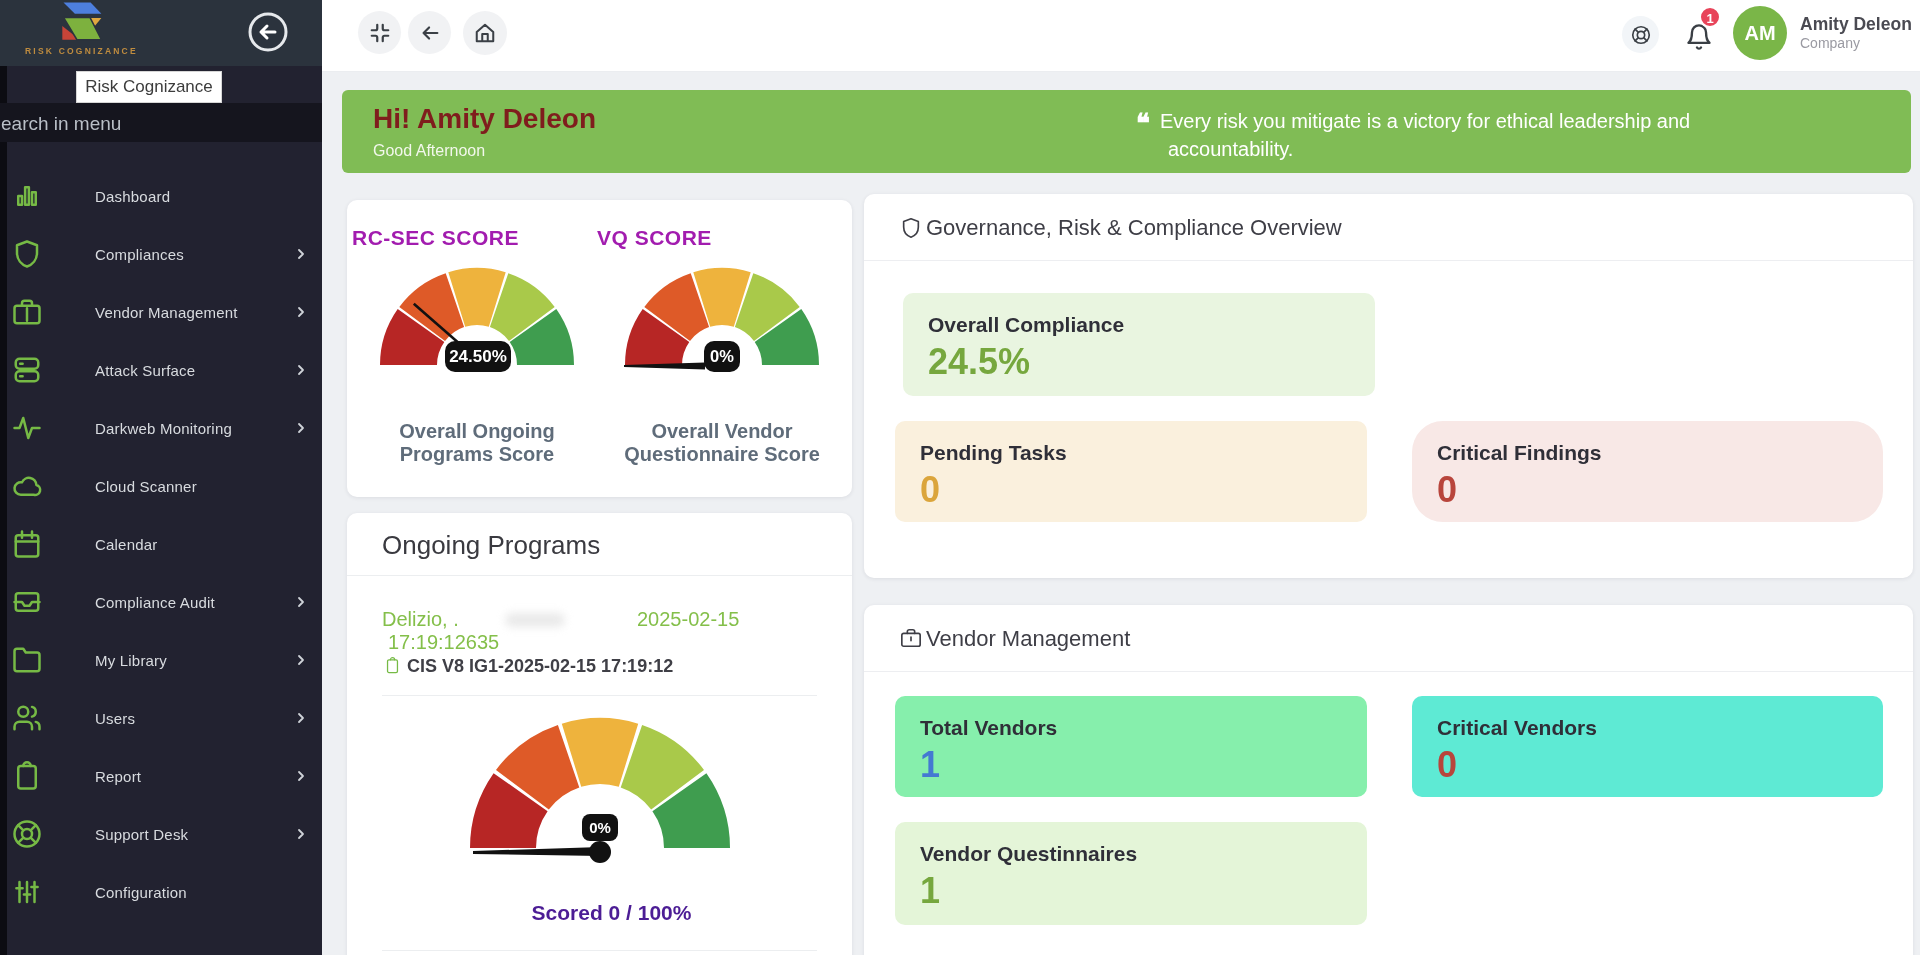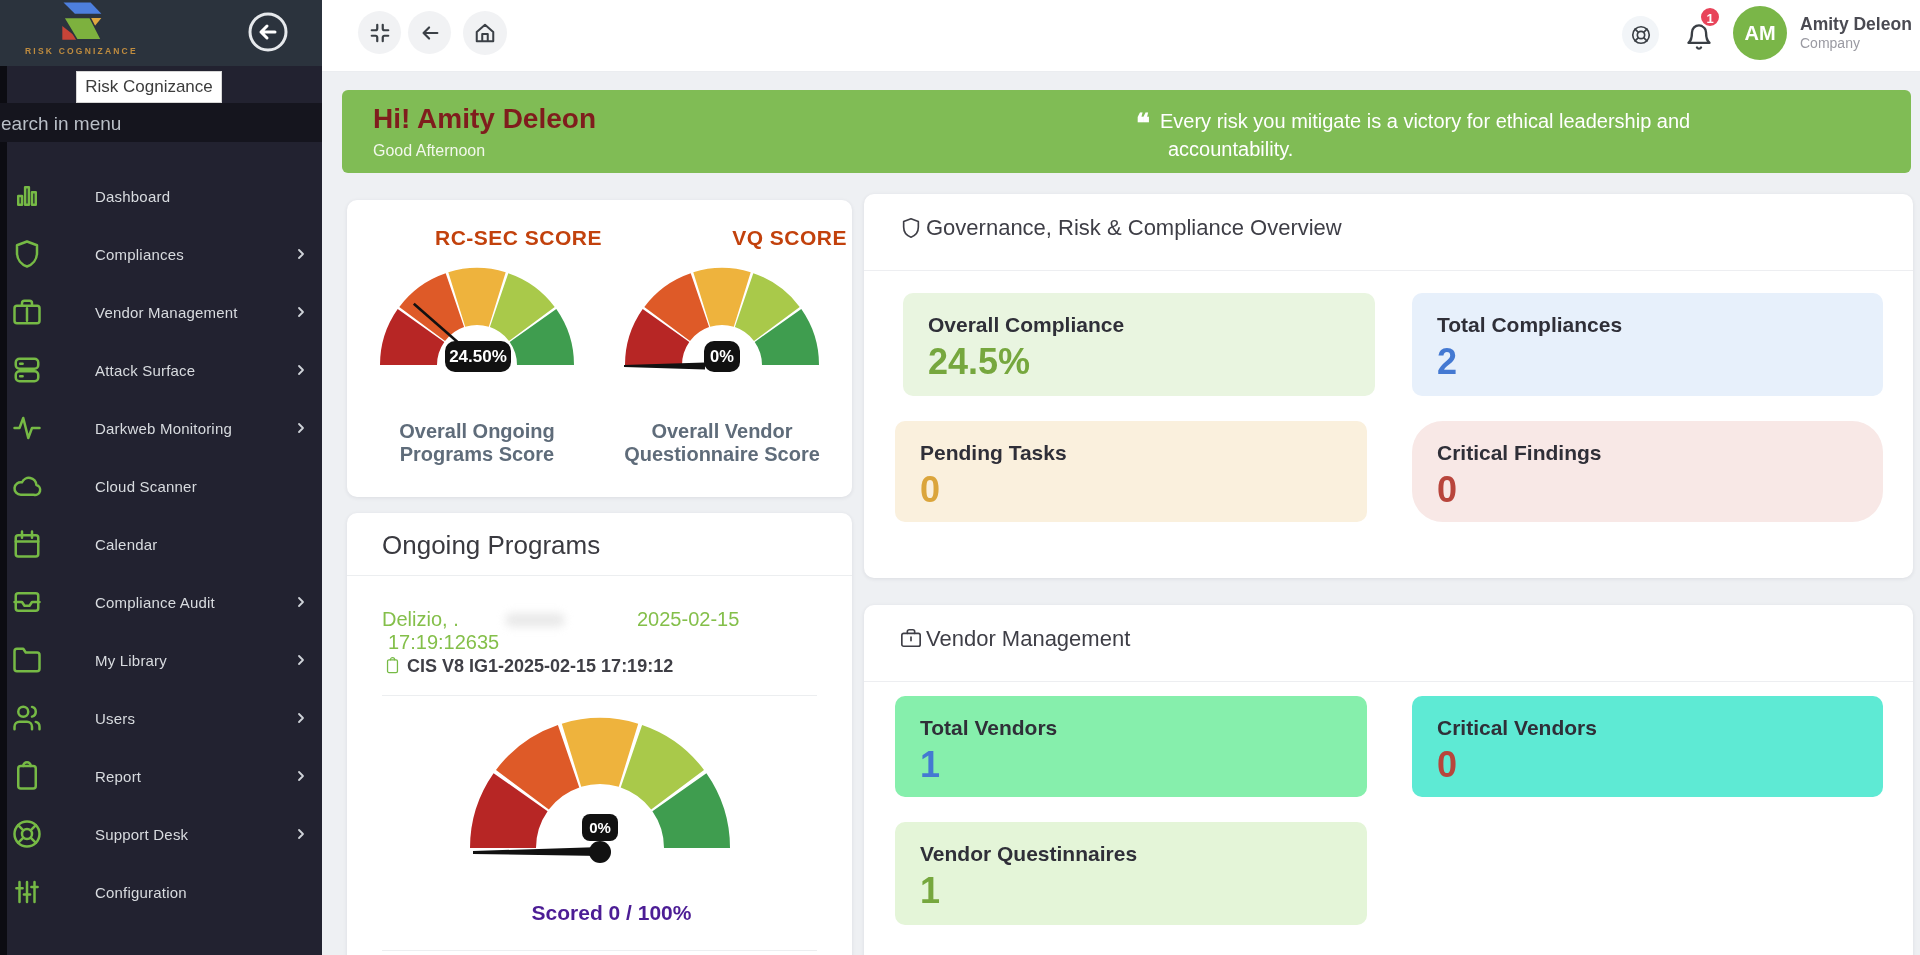--- a/index.html
+++ b/index.html
@@ -30,25 +30,25 @@
 #banner .hi { position:absolute; left:31px; top:13px; font-size:28px; font-weight:bold; color:#7f1d1d; }
 #banner .ga { position:absolute; left:31px; top:52px; font-size:16px; color:#f2f8ec; }
 #banner .q { position:absolute; left:794px; top:18px; width:640px; font-size:20px; color:#fff; line-height:26px; }
 
 .card { background:#fff; border-radius:10px; box-shadow:0 1px 4px rgba(30,30,60,0.09); }
 #card1 { left:347px; top:200px; width:505px; height:297px; }
 #card2 { left:347px; top:513px; width:505px; height:460px; }
 #cardGRC { left:864px; top:194px; width:1049px; height:384px; }
 #cardVM { left:864px; top:605px; width:1049px; height:368px; }
 
-.gtitle { position:absolute; top:26px; font-size:21px; font-weight:bold; color:#c2410c; letter-spacing:0.5px; width:250px; text-align:right; }
+.gtitle { position:absolute; top:26px; font-size:21px; font-weight:bold; color:#a21caf; letter-spacing:0.5px; width:250px; text-align:left; }
 .gsub { position:absolute; top:220px; font-size:20px; font-weight:bold; color:#5f6c7a; width:250px; text-align:center; line-height:23px; }
 .pill { position:absolute; background:#111; color:#fff; font-weight:bold; text-align:center; z-index:3; }
 
-.chead { position:absolute; left:0; top:0; width:100%; height:77px; border-bottom:1px solid #edeef1; }
+.chead { position:absolute; left:0; top:0; width:100%; height:67px; border-bottom:1px solid #edeef1; }
 .chead .ct { position:absolute; left:62px; top:21px; font-size:22px; color:#3e3e46; }
 .statbox { position:absolute; border-radius:10px; }
 .statbox .st { position:absolute; left:25px; top:20px; font-size:21px; font-weight:bold; color:#2f2f38; }
 .statbox .sv { position:absolute; left:25px; top:48px; font-size:36px; font-weight:bold; }
 </style>
 </head>
 <body>
 
 <div class="abs" id="sidebar">
   <div class="abs" id="sideheader">
@@ -283,24 +283,20 @@
   <div class="chead">
     <svg class="gi abs" style="left:36px;top:22px;stroke:#3e3e46;stroke-width:1.8" width="22" height="24" viewBox="0 0 24 24">
         <path d="M12 2 L20 5 V11 C20 16.5 16.5 20.5 12 22 C7.5 20.5 4 16.5 4 11 V5 Z"></path>
       </svg>
     <div class="ct">Governance, Risk &amp; Compliance Overview</div>
   </div>
   <div class="statbox" style="left:31px;top:99px;width:472px;height:103px;background:#e9f5e0;margin-left:8px;">
     <div class="st">Overall Compliance</div>
       <div class="sv" style="color:#76a73e;">24.5%</div>
   </div>
-  <div class="statbox" style="left:548px;top:99px;width:471px;height:103px;background:#e7f0fb;">
-    <div class="st">Total Compliances</div>
-      <div class="sv" style="color:#4479d2;">2</div>
-  </div>
   <div class="statbox" style="left:31px;top:227px;width:472px;height:101px;background:#faf0dd;">
     <div class="st">Pending Tasks</div>
       <div class="sv" style="color:#dba53b;">0</div>
   </div>
   <div class="statbox" style="left:548px;top:227px;width:471px;height:101px;background:#f8e8e6;border-radius:31px;">
     <div class="st">Critical Findings</div>
       <div class="sv" style="color:#b8453c;">0</div>
   </div>
 </div>
 

